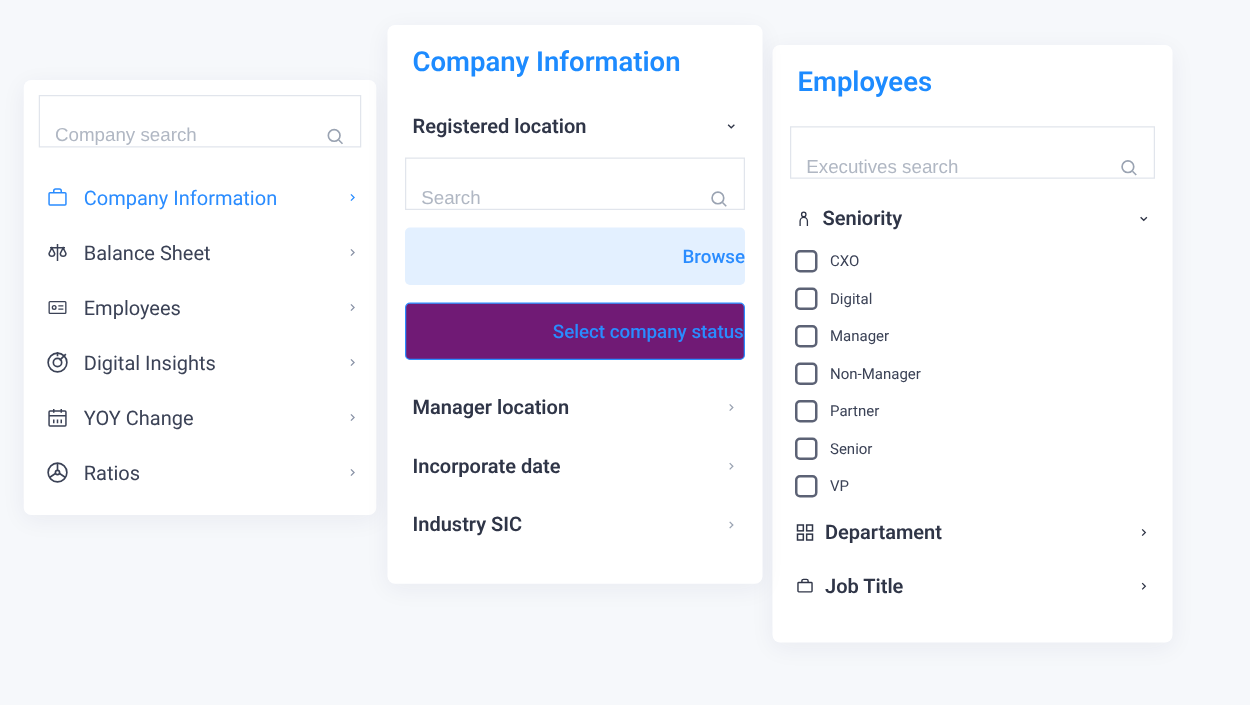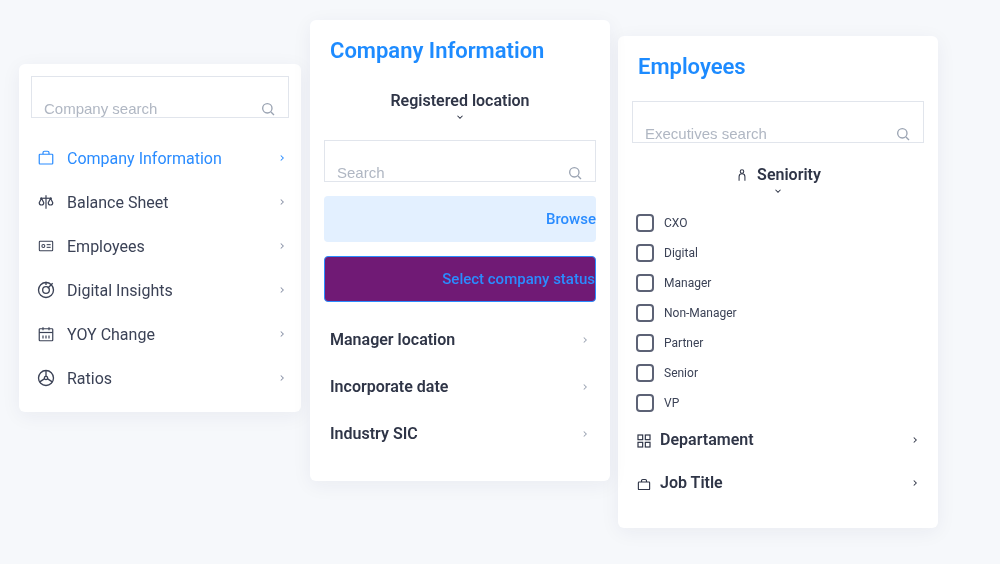--- a/index.html
+++ b/index.html
@@ -72,21 +72,20 @@
     font-weight: 600;
     color: #1d8bff;
     margin-bottom: 22px;
     padding-left: 6px;
   }
   .sec-row {
     display:flex; align-items:center; justify-content:space-between;
     font-size: 16px; font-weight: 600; color: #2f3547;
     padding: 6px 6px;
     cursor: pointer;
-    flex-direction: column;
   }
   .panel-mid .search-box { margin: 10px 0 14px 0; }
   .btn {
     display:flex; align-items:center; justify-content:flex-end;
     height: 46px; border-radius: 4px;
     font-size: 15px; font-weight: 500;
     cursor: pointer;
     margin-bottom: 14px;
   }
   .btn-light {
@@ -125,21 +124,21 @@
   .checkbox {
     width: 18px; height: 18px; border: 2px solid #5c6275; border-radius: 4px;
     flex-shrink: 0;
   }
   .group-row {
     display:flex; align-items:center; justify-content:space-between;
     font-size: 16px; font-weight: 600; color: #2f3547;
     padding: 12px 4px;
     cursor: pointer;
   }
-  .group-row .left-group { display:flex; align-items:flex-end; gap:8px; }
+  .group-row .left-group { display:flex; align-items:center; gap:8px; }
 
   svg { display:block; }
   .chev svg { width: 10px; height: 14px; }
 </style>
 </head>
 <body>
 
 <div class="panel panel-left">
   <div class="search-box">
     <input placeholder="Company search" style="">

